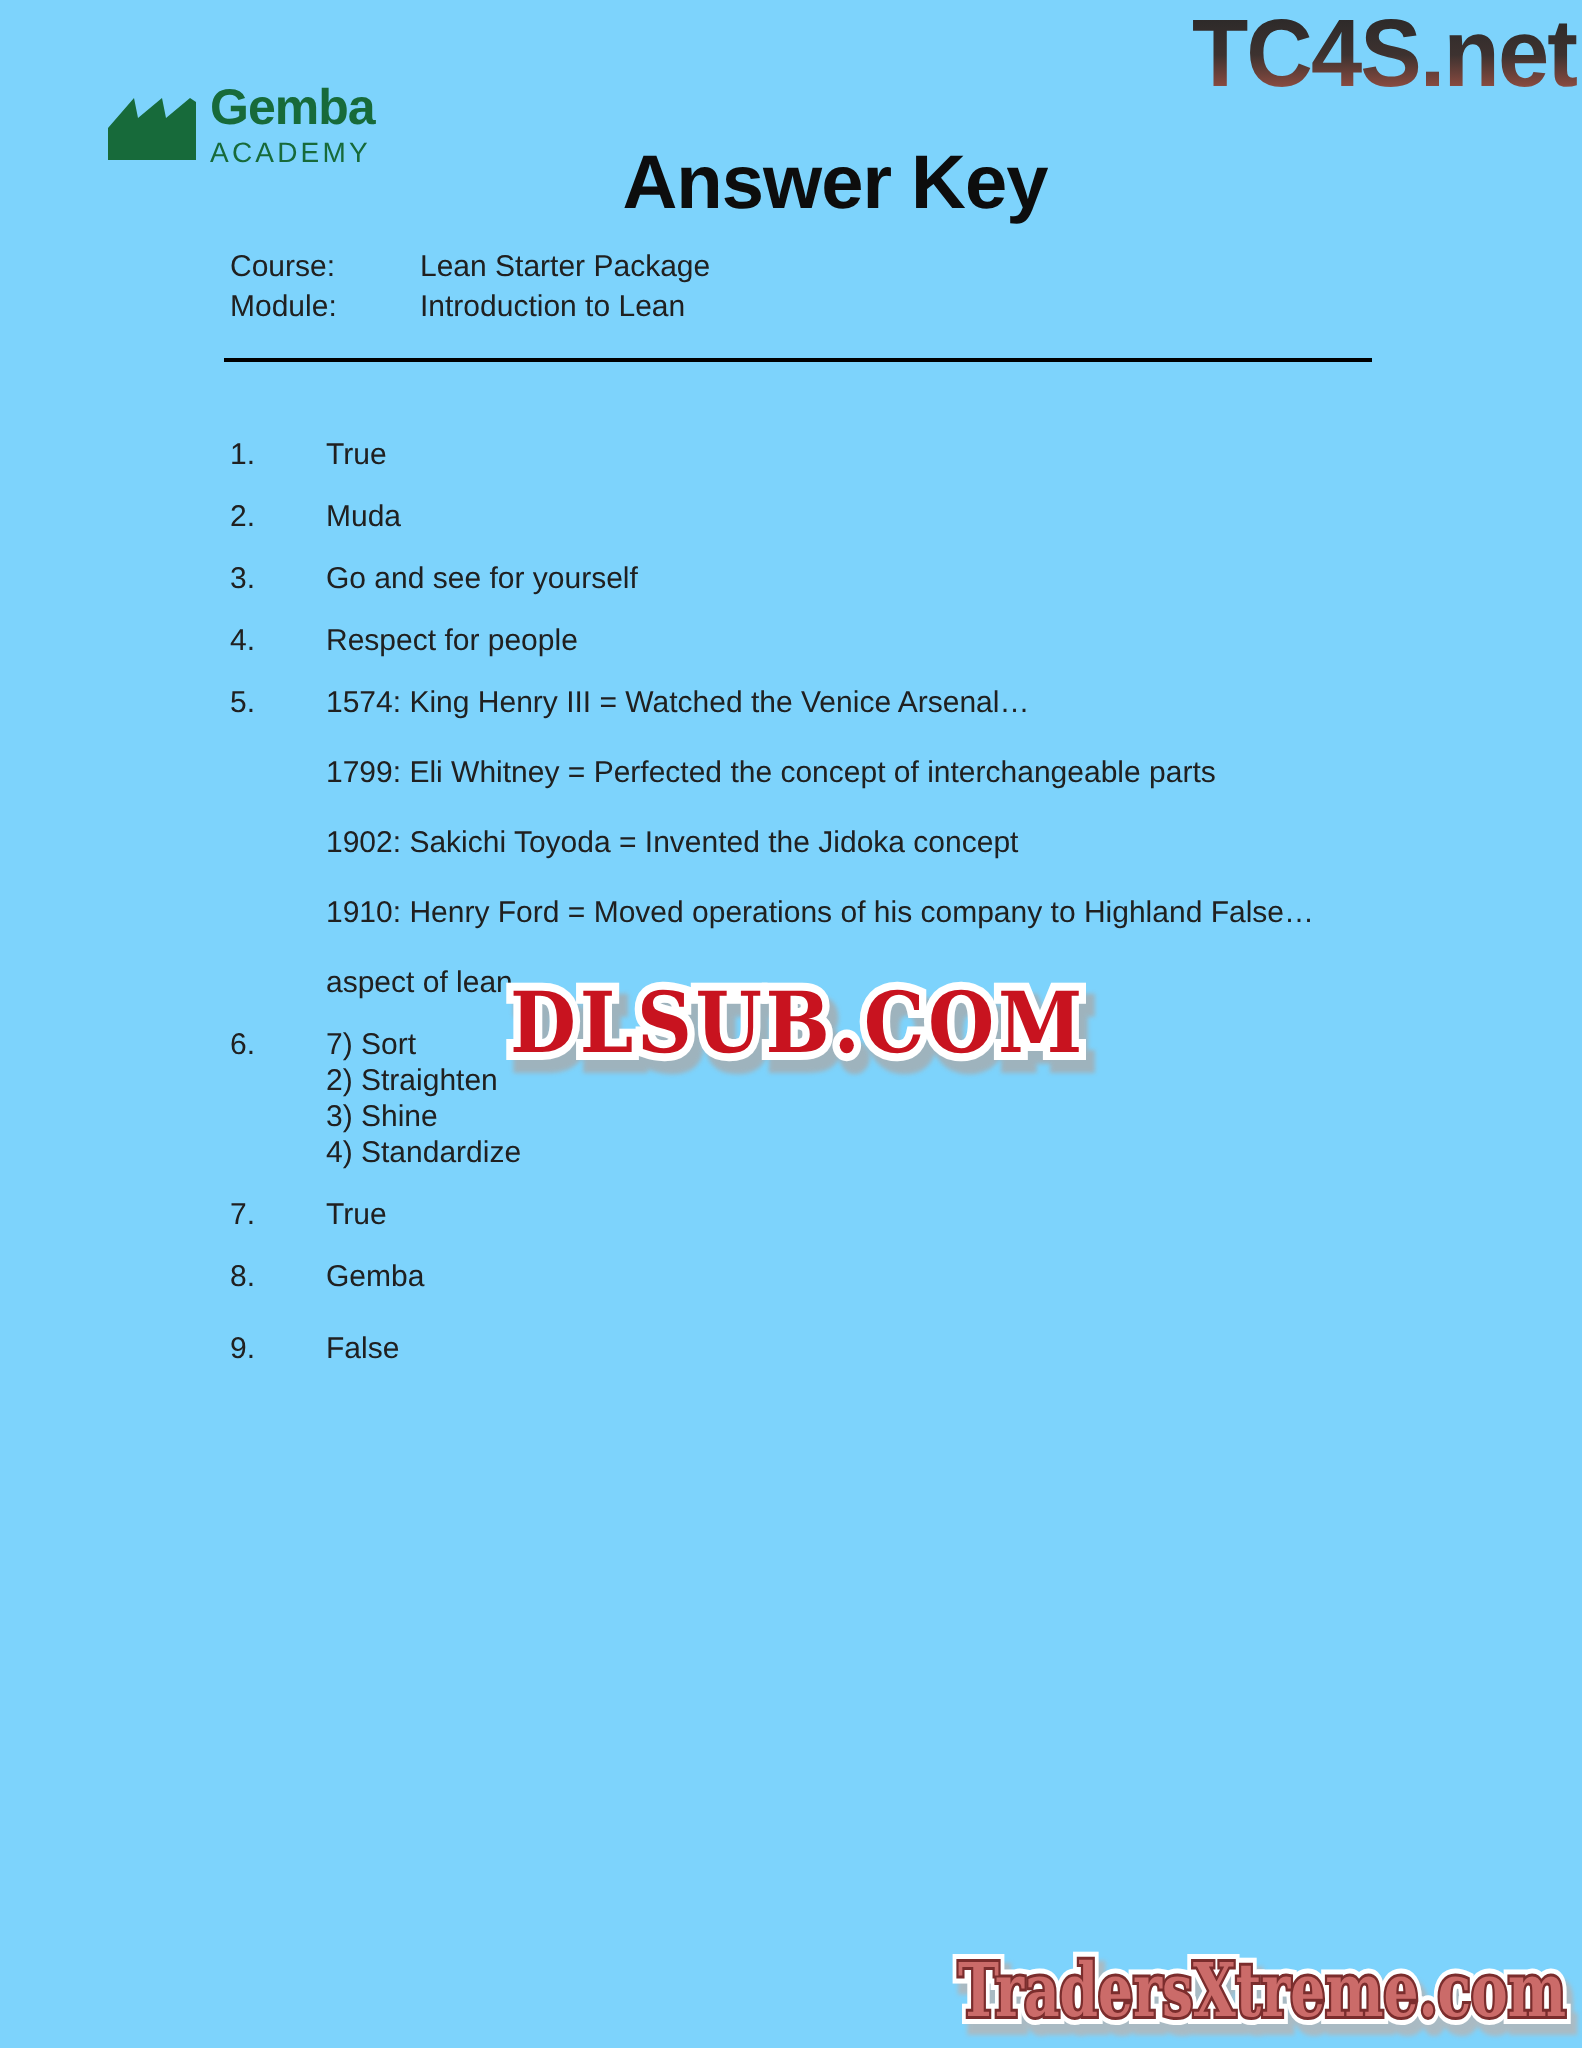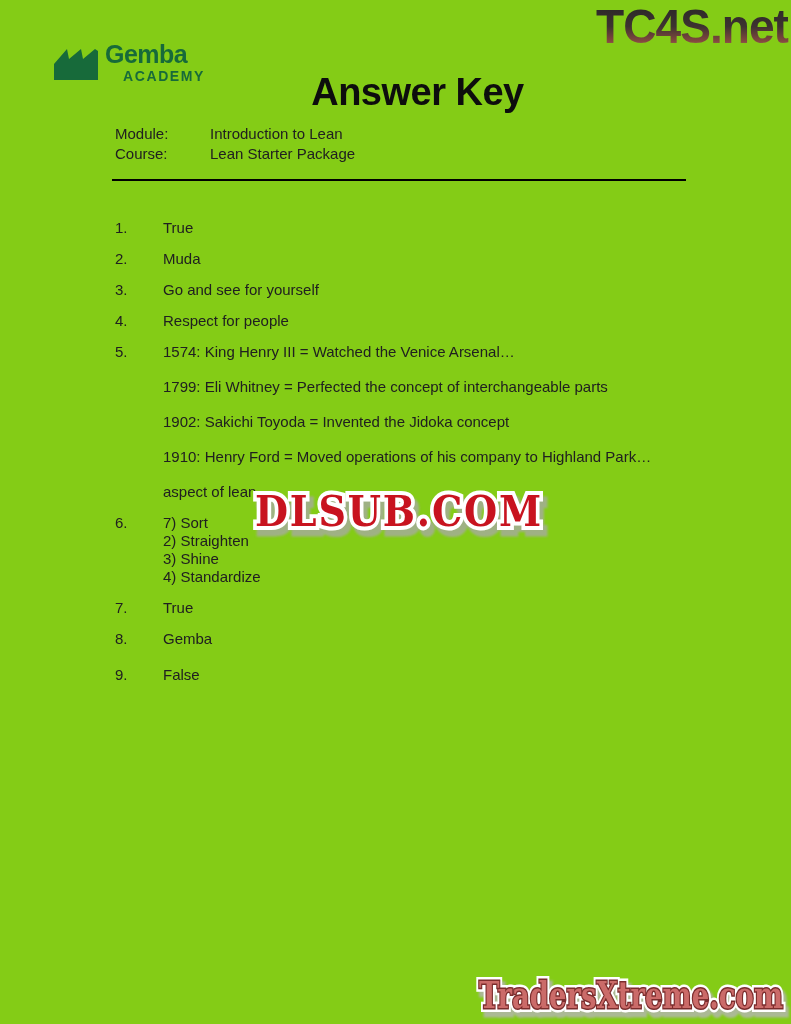--- a/index.html
+++ b/index.html
@@ -1,29 +1,29 @@
 <!DOCTYPE html>
 <html><head>
 <meta charset="utf-8">
 <style>
   html,body{margin:0;padding:0;background:#ffffff;}
   .page{
     position:relative;
     width:791px;height:1024px;
-    background:#84cc16;
+    background:#7dd3fc;
     font-family:"Liberation Sans",sans-serif;
     color:#202020;
     overflow:hidden;
   }
   
   .logo{position:absolute;left:52px;top:42px;display:flex;align-items:flex-start;}
   .logo-icon{display:block;margin-top:4px;}
   .logo-text{margin-left:5px;line-height:1;}
   .logo-name{font-size:25px;font-weight:bold;letter-spacing:-0.5px;}
-  .logo-sub{font-size:14px;font-weight:bold;letter-spacing:1.6px;margin-top:2px;margin-left:18px;}
+  .logo-sub{font-size:14px;font-weight:normal;letter-spacing:1.6px;margin-top:2px;}
   
   .title{
     position:absolute;top:46px;left:0;width:100%;box-sizing:border-box;
     padding-left:44px;text-align:center;
     font-size:38px;font-weight:bold;color:#0d0d0d;letter-spacing:-0.5px;
   }
   
   .wm-top{position:absolute;top:0;right:0;}
   .wm-center{position:absolute;left:244px;top:480px;z-index:5;text-align:center;}
   .wm-bottom{position:absolute;left:474px;top:968px;z-index:5;}
@@ -69,26 +69,26 @@
           <stop offset="0.78" stop-color="#84493f"></stop>
           <stop offset="1" stop-color="#bb8d82" stop-opacity="0.85"></stop>
         </linearGradient>
       </defs>
       <text x="197" y="43" text-anchor="end" textLength="192" lengthAdjust="spacingAndGlyphs" font-family="Liberation Sans, sans-serif" font-size="48" font-weight="bold" fill="url(#tcg)" letter-spacing="-1">TC4S.net</text>
     </svg>
   </div>
 
   <div class="meta">
     <div class="meta-row">
+      <span class="meta-label">Course:</span>
+      <span class="meta-value">Lean Starter Package</span>
+    </div>
+    <div class="meta-row">
       <span class="meta-label">Module:</span>
       <span class="meta-value">Introduction to Lean</span>
-    </div>
-    <div class="meta-row">
-      <span class="meta-label">Course:</span>
-      <span class="meta-value">Lean Starter Package</span>
     </div>
   </div>
 
   <div class="rule"></div>
 
   <div class="answers">
 
     <div class="row">
       <span class="num">1.</span>
       <span class="txt">True</span>
@@ -108,21 +108,21 @@
       <span class="num">4.</span>
       <span class="txt">Respect for people</span>
     </div>
 
     <div class="row">
       <span class="num">5.</span>
       <div class="txt">
         <p class="p5">1574: King Henry III = Watched the Venice Arsenal…</p>
         <p class="p5">1799: Eli Whitney = Perfected the concept of interchangeable parts</p>
         <p class="p5">1902: Sakichi Toyoda = Invented the Jidoka concept</p>
-        <p class="p5">1910: Henry Ford = Moved operations of his company to Highland Park…</p>
+        <p class="p5">1910: Henry Ford = Moved operations of his company to Highland False…</p>
         <p class="p5 last">
           <span class="block">aspect of lean</span>
         </p>
       </div>
     </div>
 
     <div class="row">
       <span class="num">6.</span>
       <div class="txt">
         <p class="p6">7) Sort</p>

